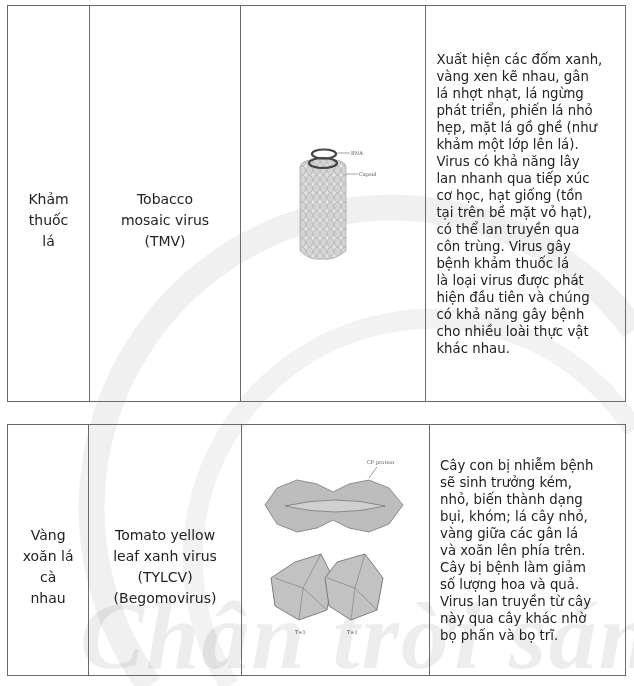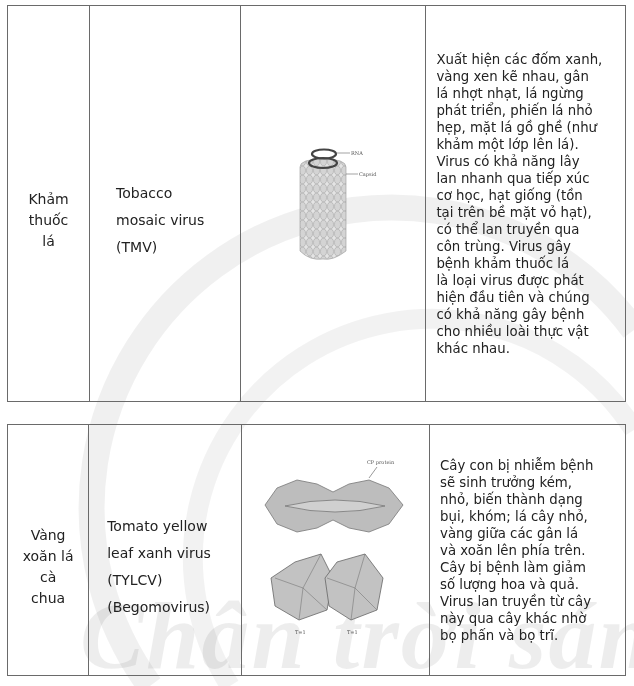--- a/index.html
+++ b/index.html
@@ -7,21 +7,21 @@
          font-family: "DejaVu Sans", sans-serif; color: #222; }
   .watermark { position: absolute; left: 0; top: 0; width: 634px; height: 686px; pointer-events: none; z-index: 0; }
   .wm-text { position: absolute; left: 80px; top: 580px; font-family: "Liberation Serif", serif;
              font-style: italic; font-weight: bold; font-size: 96px; color: rgba(0,0,0,0.07);
              white-space: nowrap; letter-spacing: 2px; }
   .tbl { position: absolute; left: 7px; width: 619px; border-collapse: collapse; z-index: 1; }
   .tbl td { border: 1.5px solid #6a6a6a; vertical-align: middle; padding: 0; }
   #t1 { top: 5px; height: 397px; }
   #t2 { top: 424px; height: 252px; }
   .c1 { width: 82px; text-align: center; font-size: 14px; line-height: 21px; }
-  .c2 { width: 153px; font-size: 14px; line-height: 27px; }
+  .c2 { width: 153px; text-align: center; font-size: 14px; line-height: 21px; }
   .c3 { width: 190px; text-align: center; }
   .c4 { width: 194px; font-size: 13.3px; line-height: 17px; padding: 0 5px 0 10px !important;
         text-align: justify; }
   .cell-text { display: block; margin-top: 34px; }
   .desc { display: block; white-space: pre-line; text-align: left; }
   svg { display: block; margin: 0 auto; }
   .lbl { font-family: "DejaVu Serif", serif; font-size: 5px; fill: #555; }
 </style>
 </head>
 <body>
@@ -81,21 +81,21 @@
 khác nhau.</span>
     </td>
   </tr>
 </tbody>
   </table>
 
 <table class="tbl" id="t2">
   <tbody>
       <tr>
     <td class="c1">
-      <span class="cell-text" style="padding:0 14px;">Vàng xoăn lá cà chua</span>
+      <span class="cell-text" style="padding:0 14px;">Vàng xoăn lá cà nhau</span>
     </td>
     <td class="c2">
       <span class="cell-text" style="padding:0 18px;">Tomato yellow leaf xanh virus (TYLCV) (Begomovirus)</span>
     </td>
     <td class="c3">
       <svg width="160" height="200" viewBox="0 0 160 200">
         <text x="112" y="14" class="lbl">CP protein</text>
         <line x1="122" y1="17" x2="114" y2="28" stroke="#555" stroke-width="0.6"></line>
         <path d="M10 55 L22 38 L42 30 L62 34 L78 42 L94 34 L114 30 L134 38 L148 55 L134 74 L114 82 L94 78 L78 70 L62 78 L42 82 L22 74 Z" fill="#bdbdbd" stroke="#777" stroke-width="0.8"></path>
         <path d="M30 56 Q80 44 130 56 Q80 68 30 56 Z" fill="#d0d0d0" stroke="#777" stroke-width="0.8"></path>

